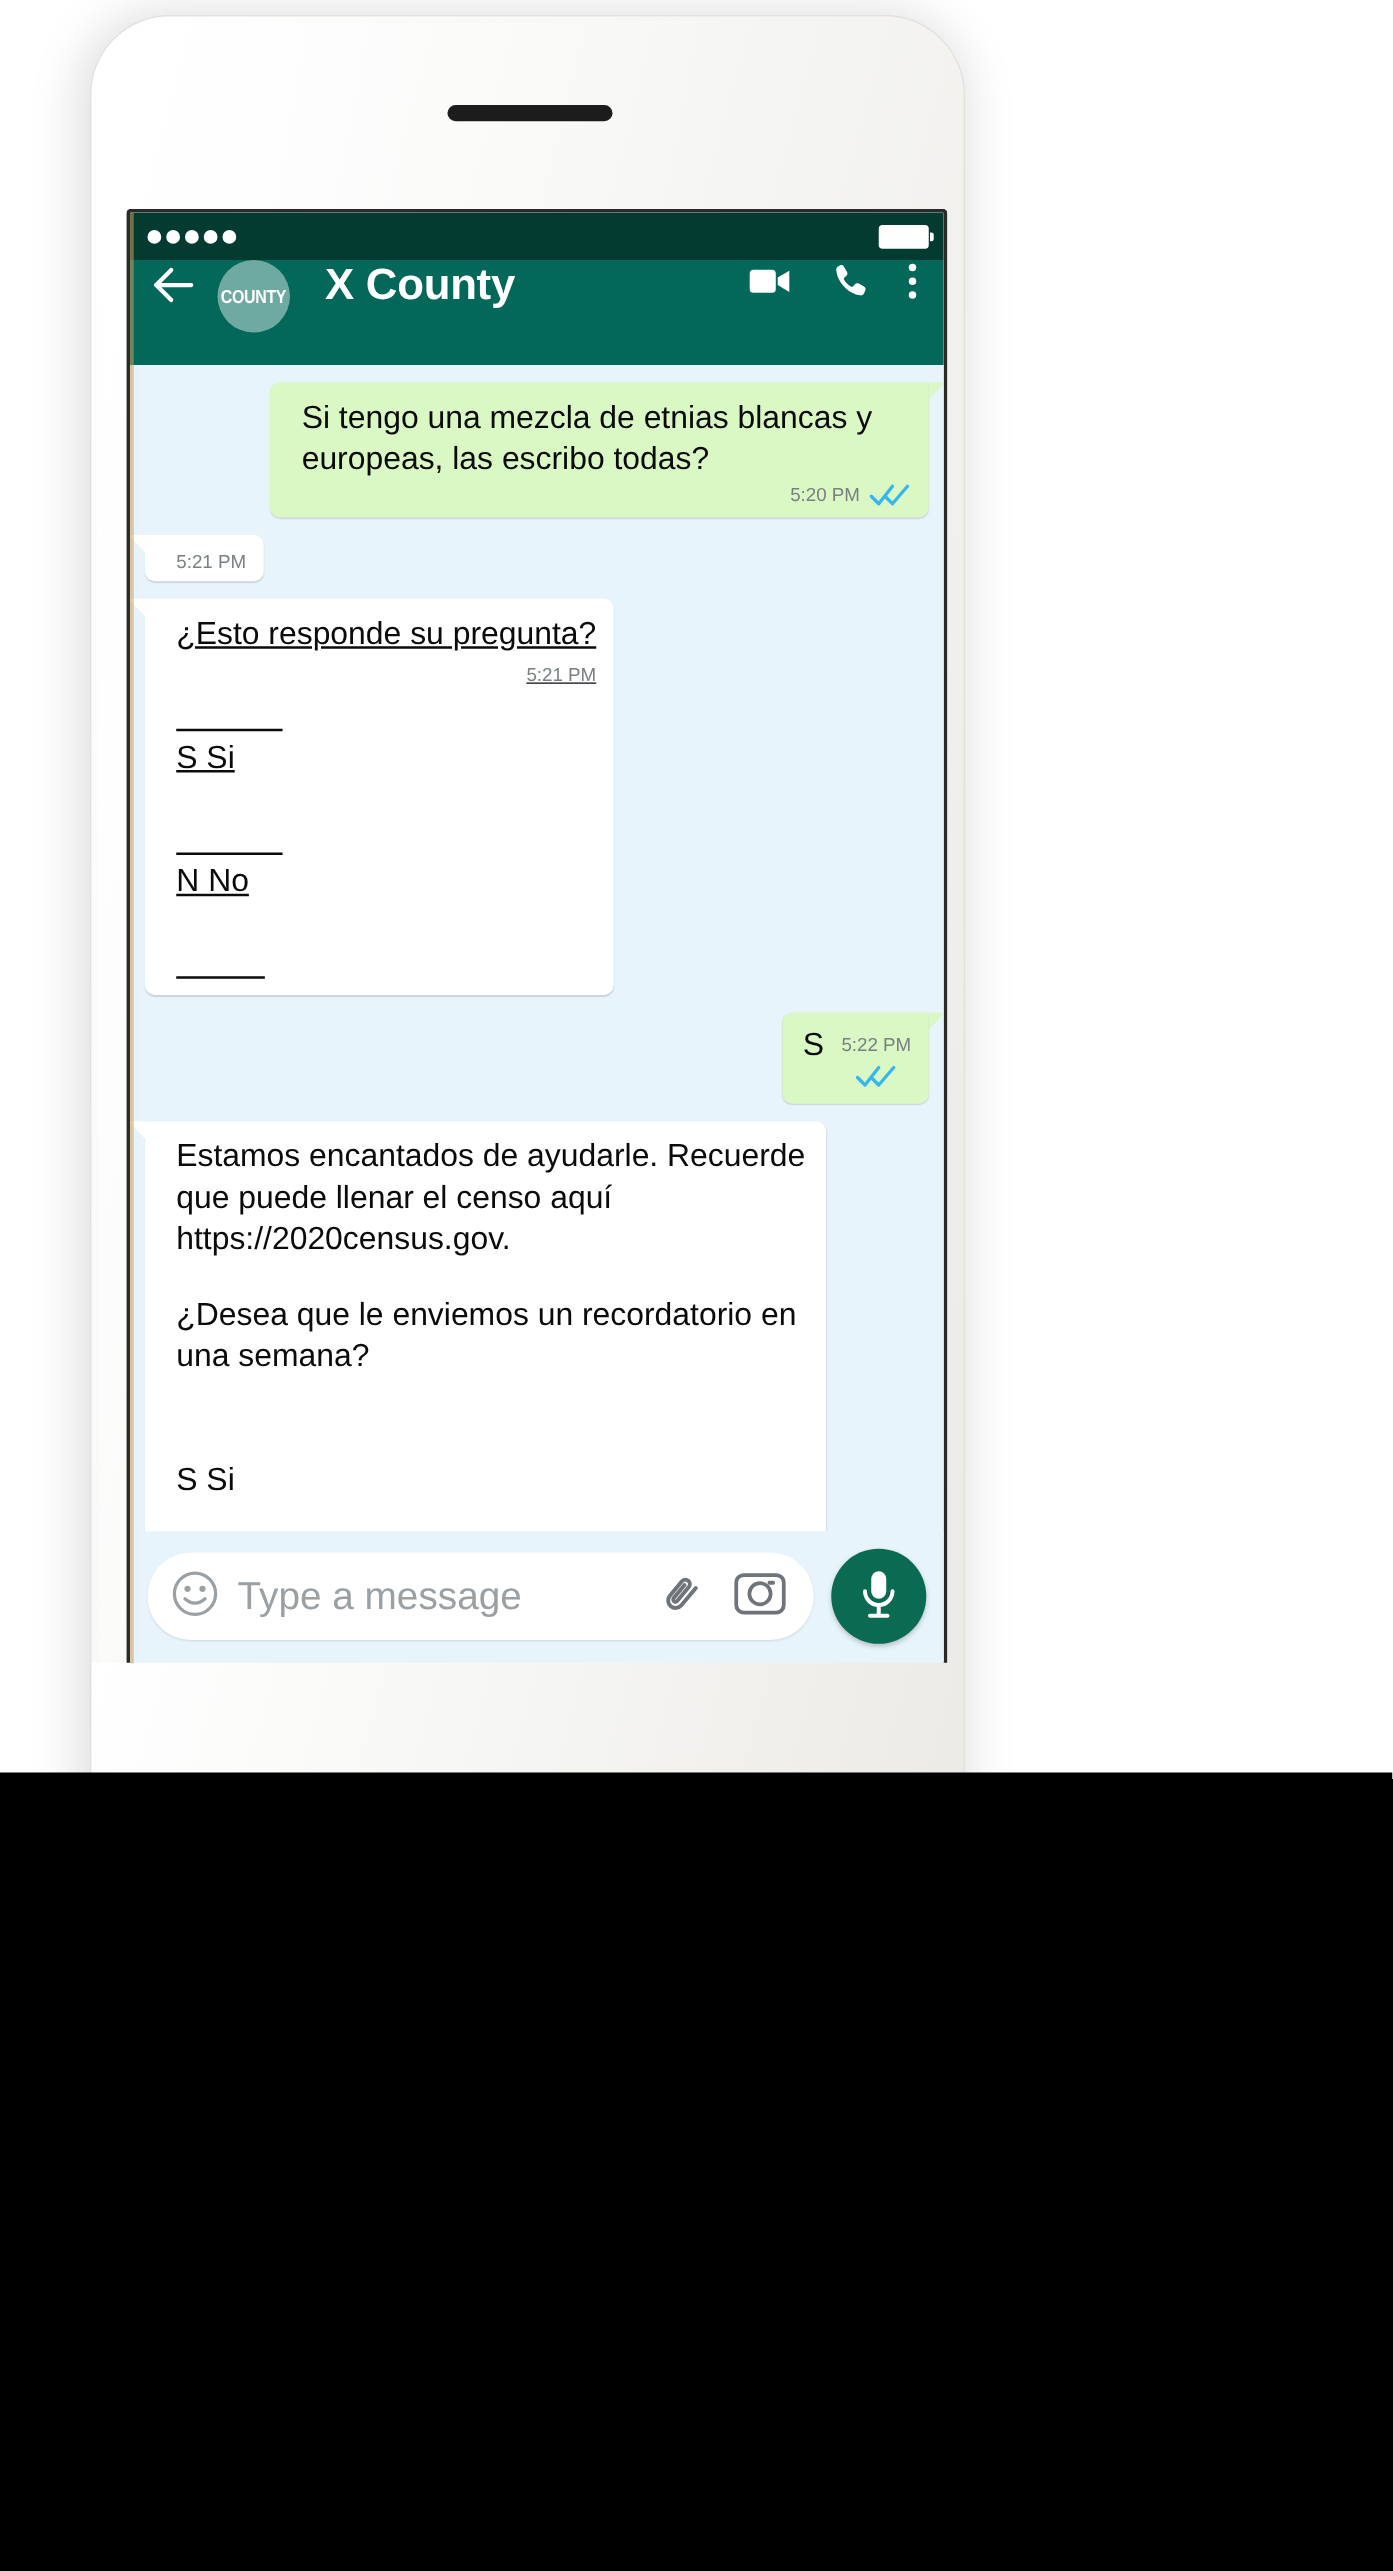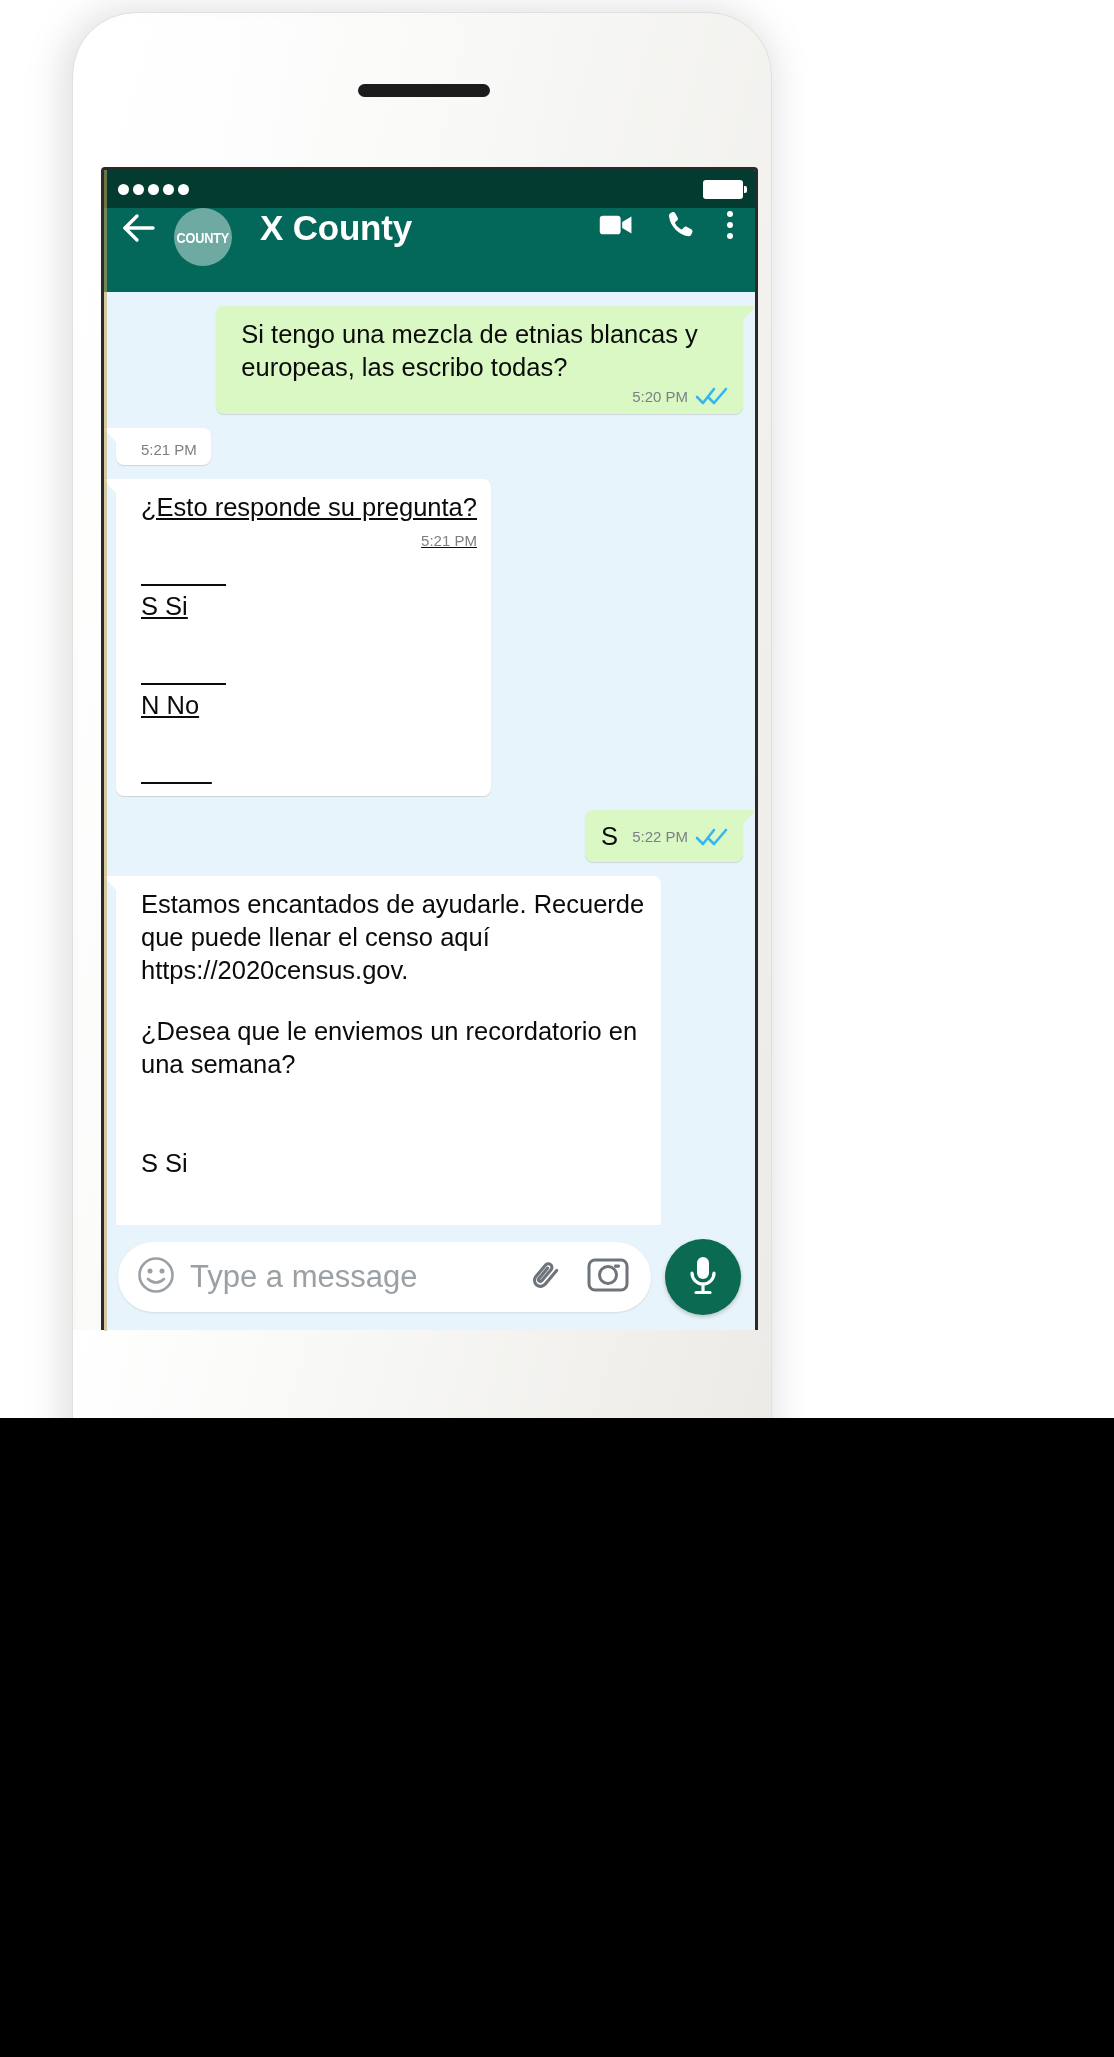--- a/index.html
+++ b/index.html
@@ -260,20 +260,21 @@
   .ticks { display: inline-flex; align-items: center; }
 
   
   .bubble.inline-meta .meta {
     display: inline-flex;
     margin-top: 0;
     margin-left: 14px;
     vertical-align: baseline;
     position: relative;
     top: -3px;
+    flex-direction: column;
   }
   .bubble.short { padding: 10px 14px 9px 16px; }
   .short-line { display: flex; align-items: baseline; }
   .opts-row { display: flex; align-items: flex-start; justify-content: space-between; gap: 16px; }
   .opts-left { white-space: pre-wrap; }
 
   
   .composer {
     position: absolute;
     left: 0; right: 0; bottom: 0;

